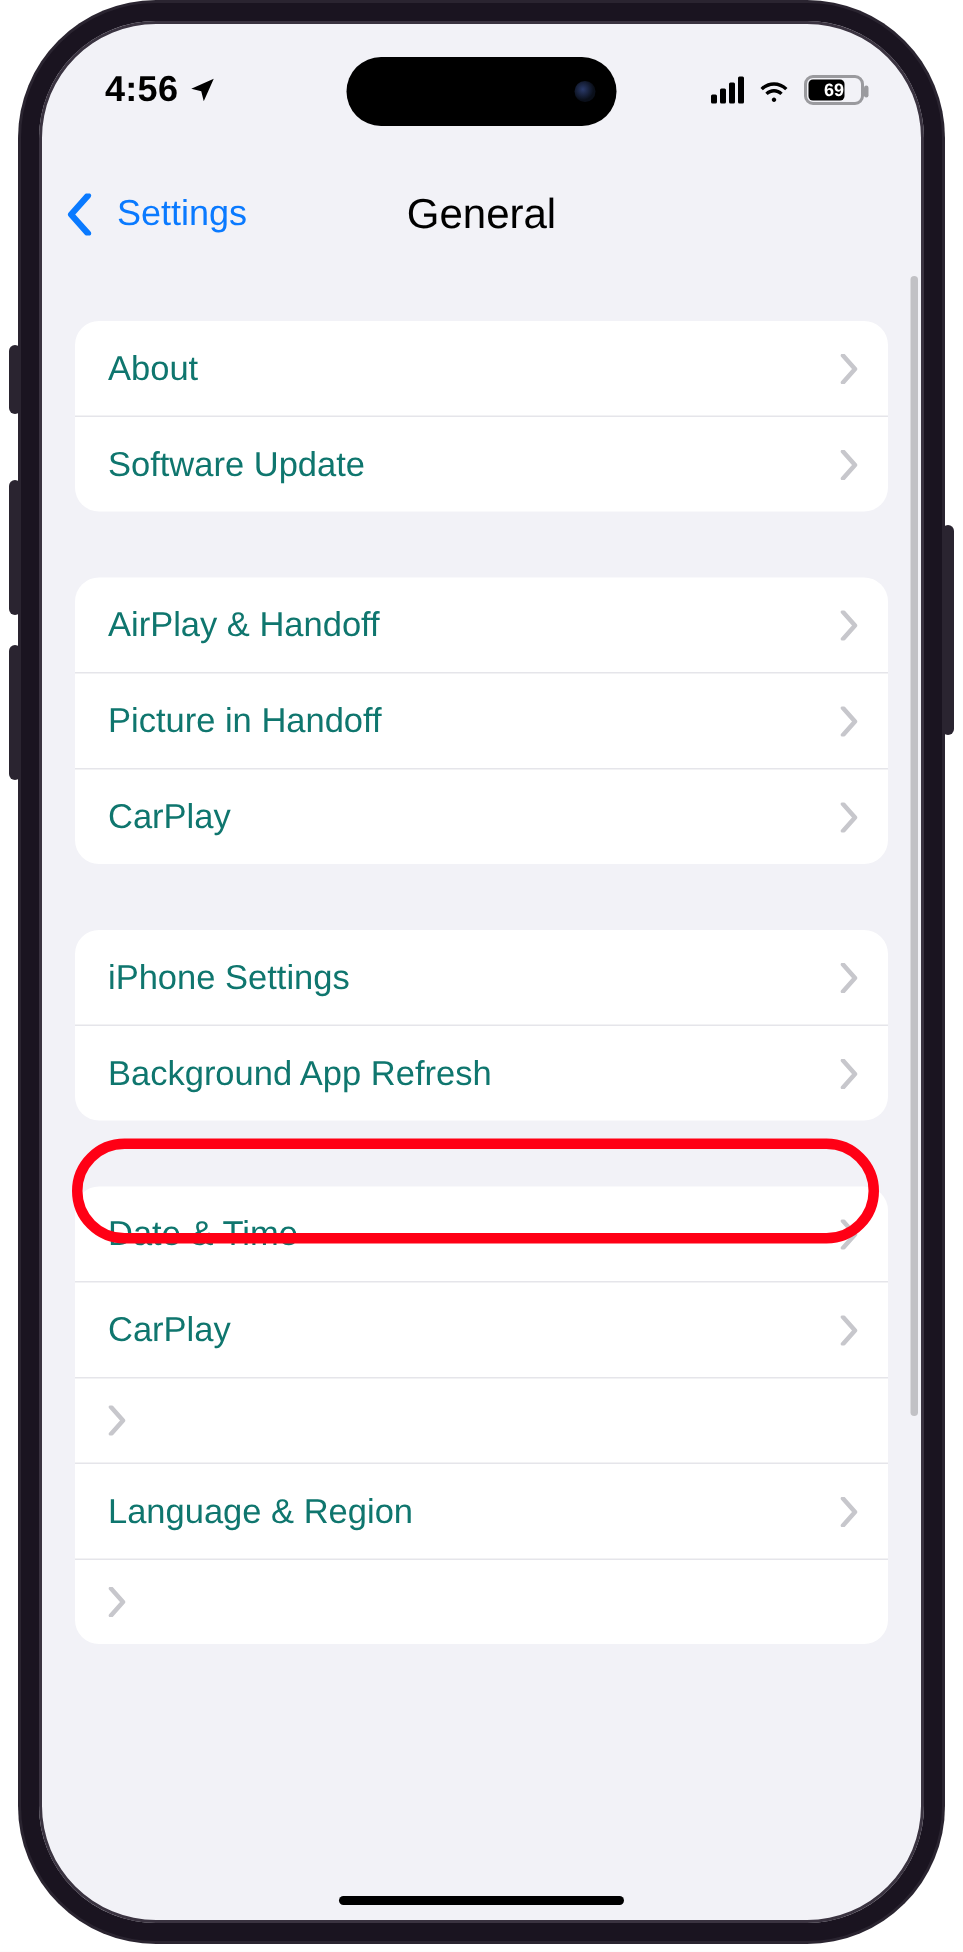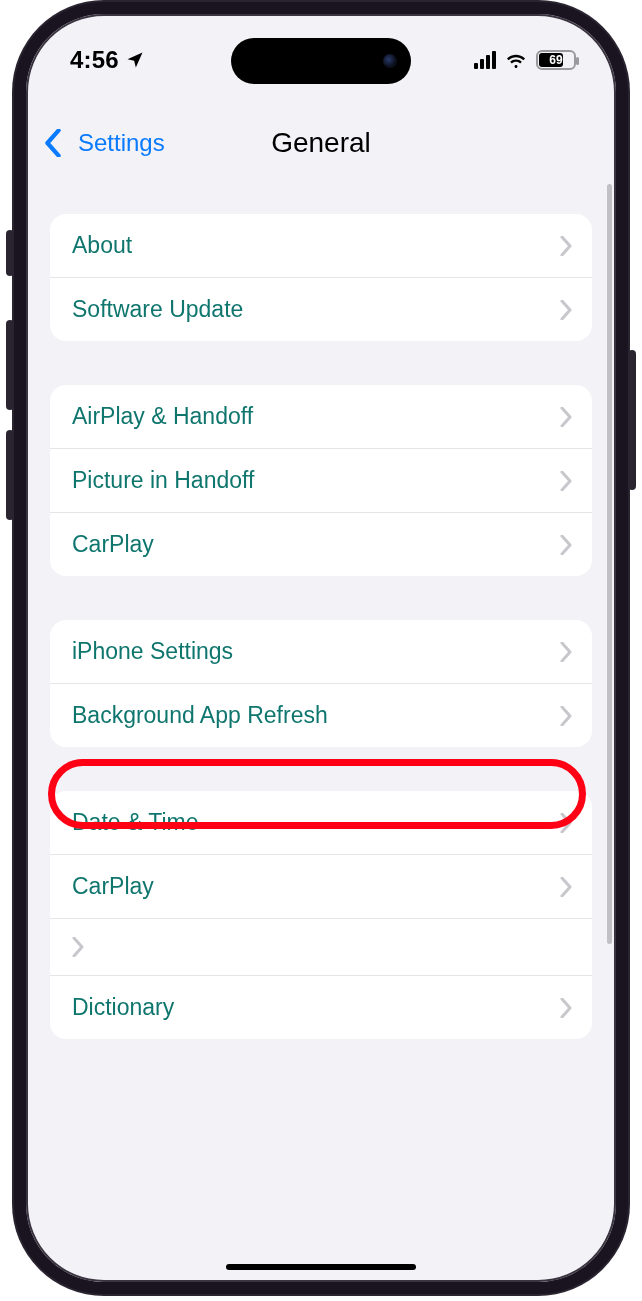--- a/index.html
+++ b/index.html
@@ -259,21 +259,28 @@
             </span>
         </div>
         <div class="row">
           <span class="chev">
               <svg viewBox="0 0 12 20">
                 <path d="M2 1 L10 10 L2 19" stroke-width="3" fill="none" stroke-linecap="round" stroke-linejoin="round"></path>
               </svg>
             </span>
         </div>
         <div class="row">
-          <span class="label">Dictionary</span>
+          <span class="label">Language &amp; Region</span>
+          <span class="chev">
+              <svg viewBox="0 0 12 20">
+                <path d="M2 1 L10 10 L2 19" stroke-width="3" fill="none" stroke-linecap="round" stroke-linejoin="round"></path>
+              </svg>
+            </span>
+        </div>
+        <div class="row">
           <span class="chev">
               <svg viewBox="0 0 12 20">
                 <path d="M2 1 L10 10 L2 19" stroke-width="3" fill="none" stroke-linecap="round" stroke-linejoin="round"></path>
               </svg>
             </span>
         </div>
       </div>
 
     </div>
 

